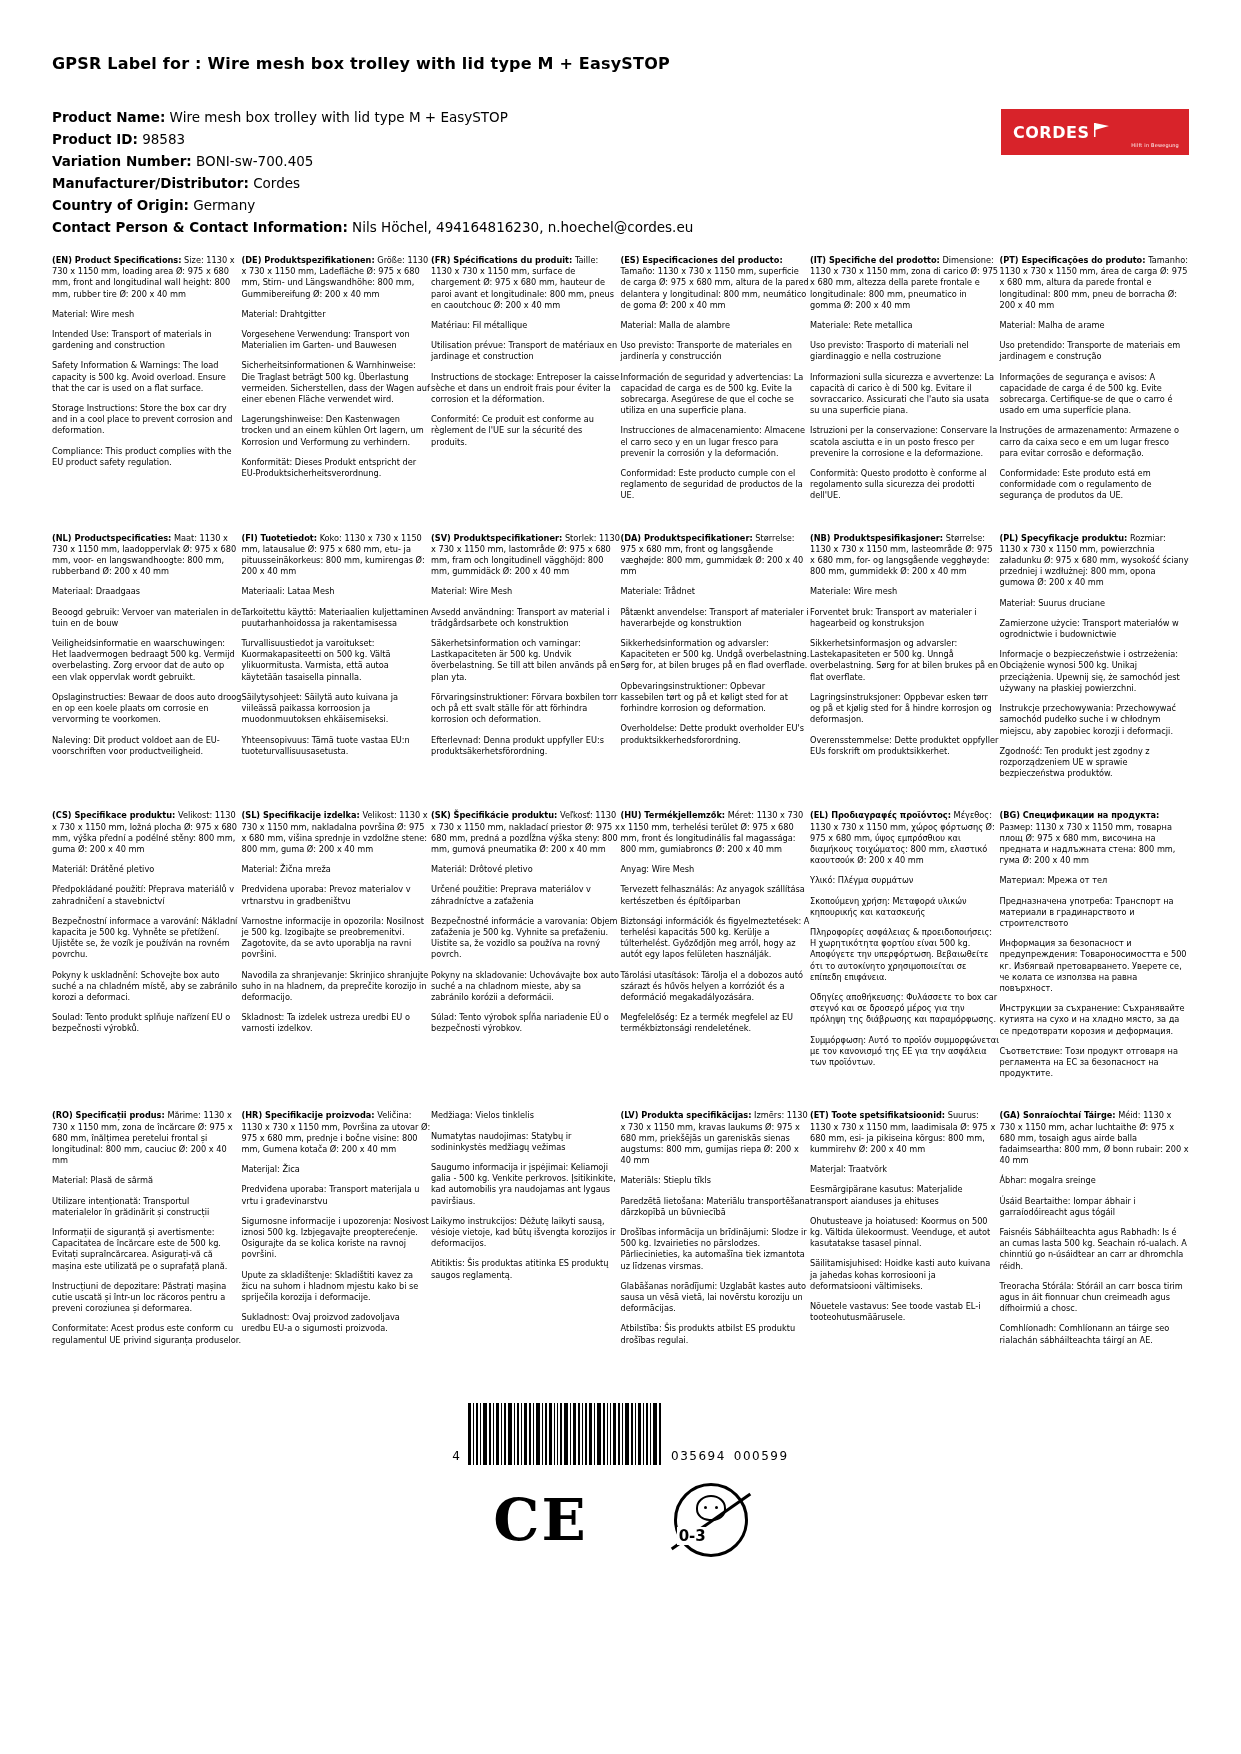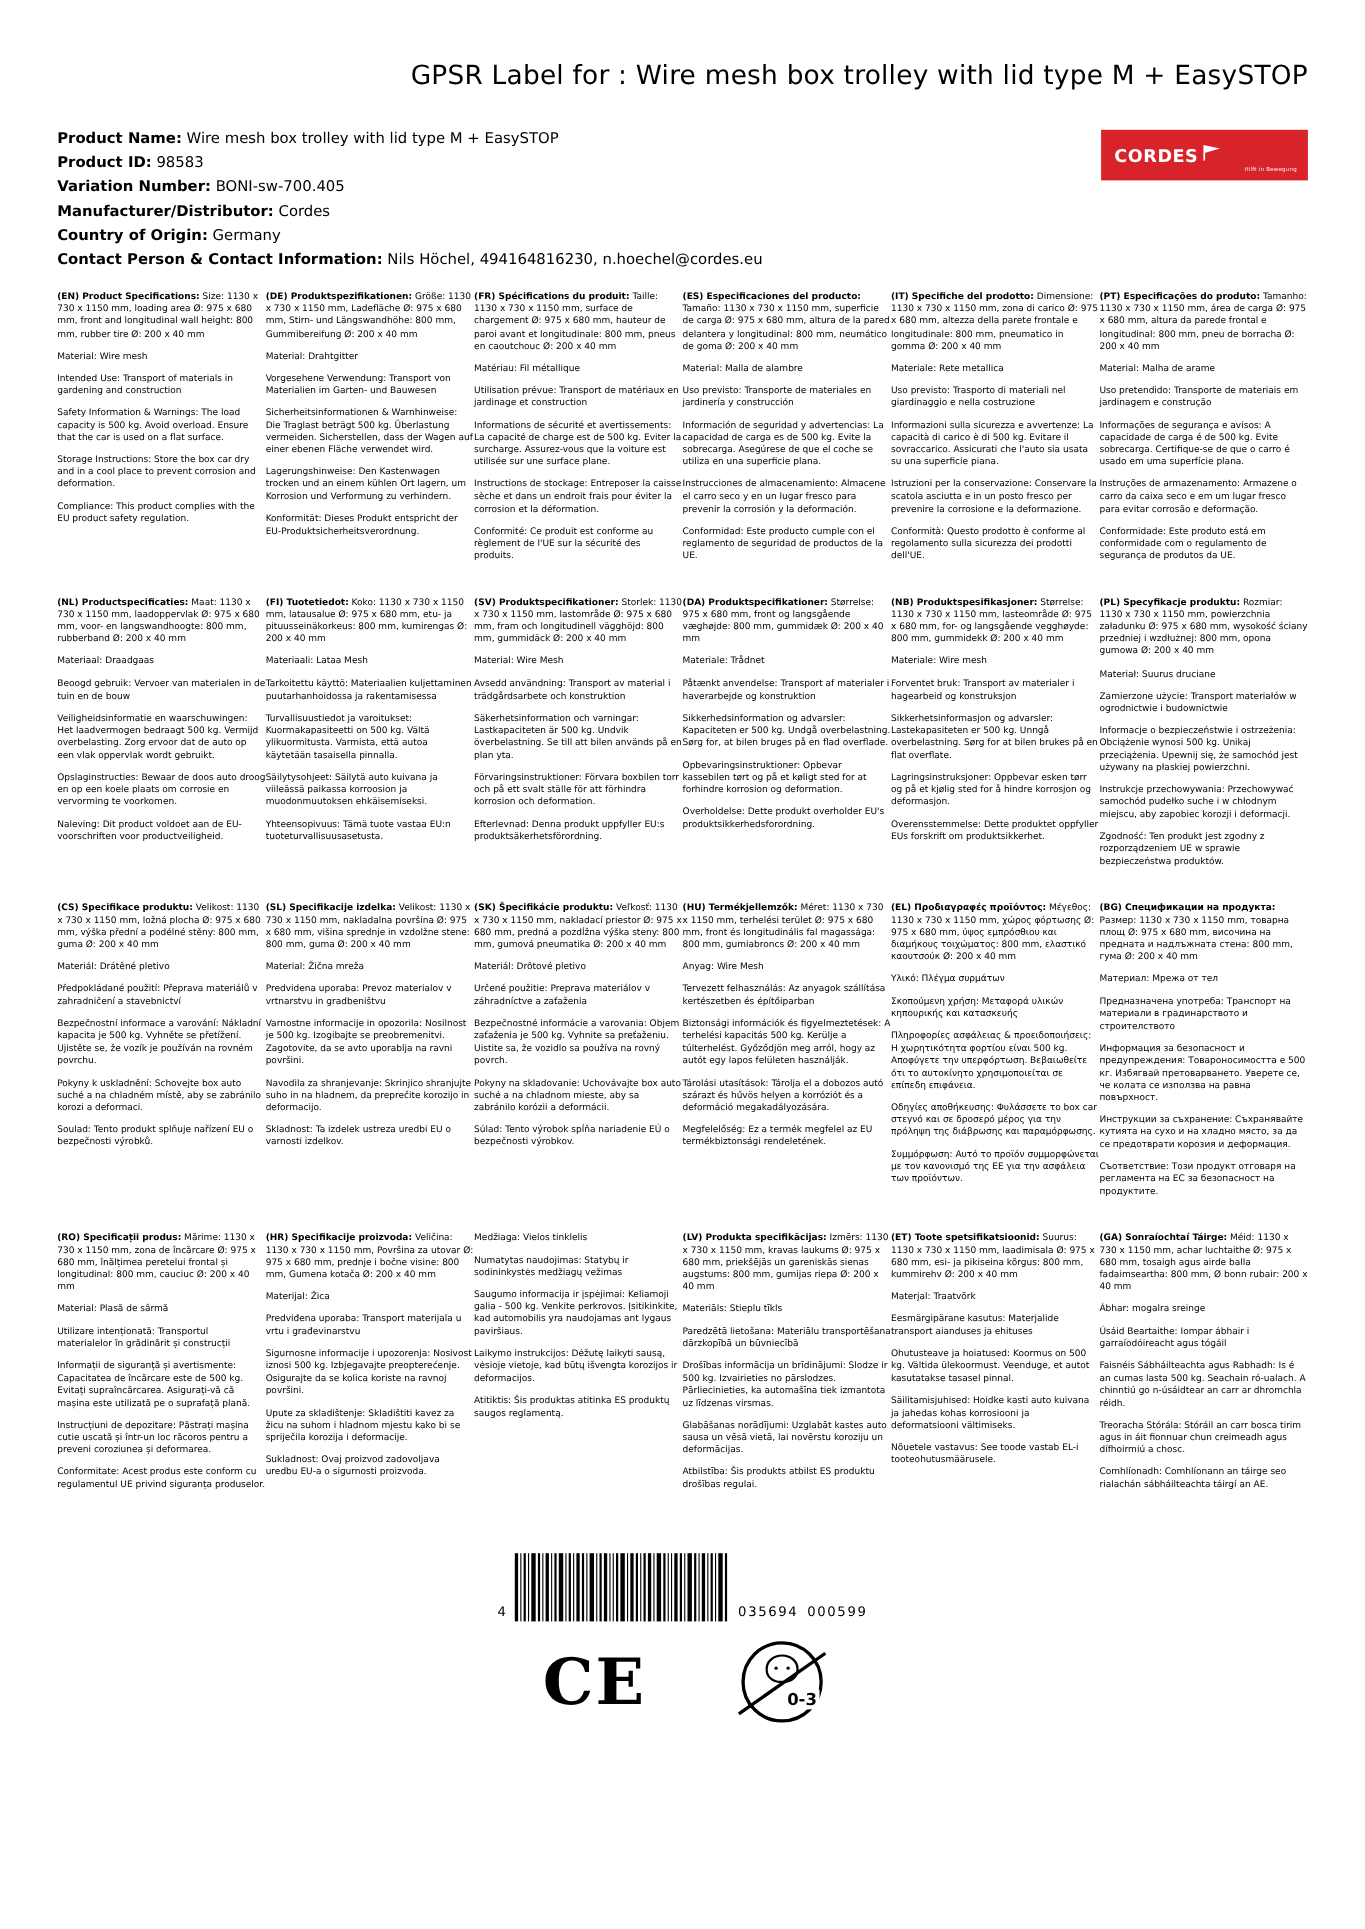--- a/index.html
+++ b/index.html
@@ -7,23 +7,23 @@
   body {
     width: 1241px;
     min-height: 1754px;
     background: #ffffff;
     font-family: "DejaVu Sans", "Liberation Sans", sans-serif;
     color: #000;
   }
   .page { padding: 46px 52px 20px 52px; position: relative; }
 
   h1.title {
-    text-align: right;
-    font-size: 24px;
-    font-weight: normal;
+    text-align: left;
+    font-size: 16px;
+    font-weight: bold;
     margin: 8px 0 34px 0;
     letter-spacing: 0.2px;
   }
 
   .header-block { position: relative; margin-bottom: 18px; }
   .hdr-row { font-size: 13.5px; line-height: 20px; margin-bottom: 2px; }
   .hdr-label { font-weight: bold; }
   .hdr-value { font-weight: normal; }
 
   .logo {
@@ -98,21 +98,21 @@
     letter-spacing: 2px;
     line-height: 1;
   }
   .age-mark {
     width: 74px; height: 74px;
     border: 3px solid #000;
     border-radius: 50%;
     position: relative;
     display: flex;
     align-items: flex-end;
-    justify-content: flex-end;
+    justify-content: flex-start;
   }
   .age-mark .slash {
     position: absolute;
     width: 96px; height: 3px;
     background: #000;
     top: 34px; left: -14px;
     transform: rotate(-35deg);
   }
   .age-mark .age-text {
     font-size: 15px;
@@ -202,21 +202,20 @@
       <p>Material: Drahtgitter</p>
       <p>Vorgesehene Verwendung: Transport von Materialien im Garten- und Bauwesen</p>
       <p>Sicherheitsinformationen &amp; Warnhinweise: Die Traglast beträgt 500 kg. Überlastung vermeiden. Sicherstellen, dass der Wagen auf einer ebenen Fläche verwendet wird.</p>
       <p>Lagerungshinweise: Den Kastenwagen trocken und an einem kühlen Ort lagern, um Korrosion und Verformung zu verhindern.</p>
       <p>Konformität: Dieses Produkt entspricht der EU-Produktsicherheitsverordnung.</p>
     </div>
     <div class="spec-cell">
       <p><span class="lang-title">(FR) Spécifications du produit:</span> <span>Taille: 1130 x 730 x 1150 mm, surface de chargement Ø: 975 x 680 mm, hauteur de paroi avant et longitudinale: 800 mm, pneus en caoutchouc Ø: 200 x 40 mm</span></p>
       <p>Matériau: Fil métallique</p>
       <p>Utilisation prévue: Transport de matériaux en jardinage et construction</p>
-      <p>Informations de sécurité et avertissements: La capacité de charge est de 500 kg. Eviter la surcharge. Assurez-vous que la voiture est utilisée sur une surface plane.</p>
       <p>Instructions de stockage: Entreposer la caisse sèche et dans un endroit frais pour éviter la corrosion et la déformation.</p>
       <p>Conformité: Ce produit est conforme au règlement de l'UE sur la sécurité des produits.</p>
     </div>
     <div class="spec-cell">
       <p><span class="lang-title">(ES) Especificaciones del producto:</span> <span>Tamaño: 1130 x 730 x 1150 mm, superficie de carga Ø: 975 x 680 mm, altura de la pared delantera y longitudinal: 800 mm, neumático de goma Ø: 200 x 40 mm</span></p>
       <p>Material: Malla de alambre</p>
       <p>Uso previsto: Transporte de materiales en jardinería y construcción</p>
       <p>Información de seguridad y advertencias: La capacidad de carga es de 500 kg. Evite la sobrecarga. Asegúrese de que el coche se utiliza en una superficie plana.</p>
       <p>Instrucciones de almacenamiento: Almacene el carro seco y en un lugar fresco para prevenir la corrosión y la deformación.</p>
       <p>Conformidad: Este producto cumple con el reglamento de seguridad de productos de la UE.</p>

